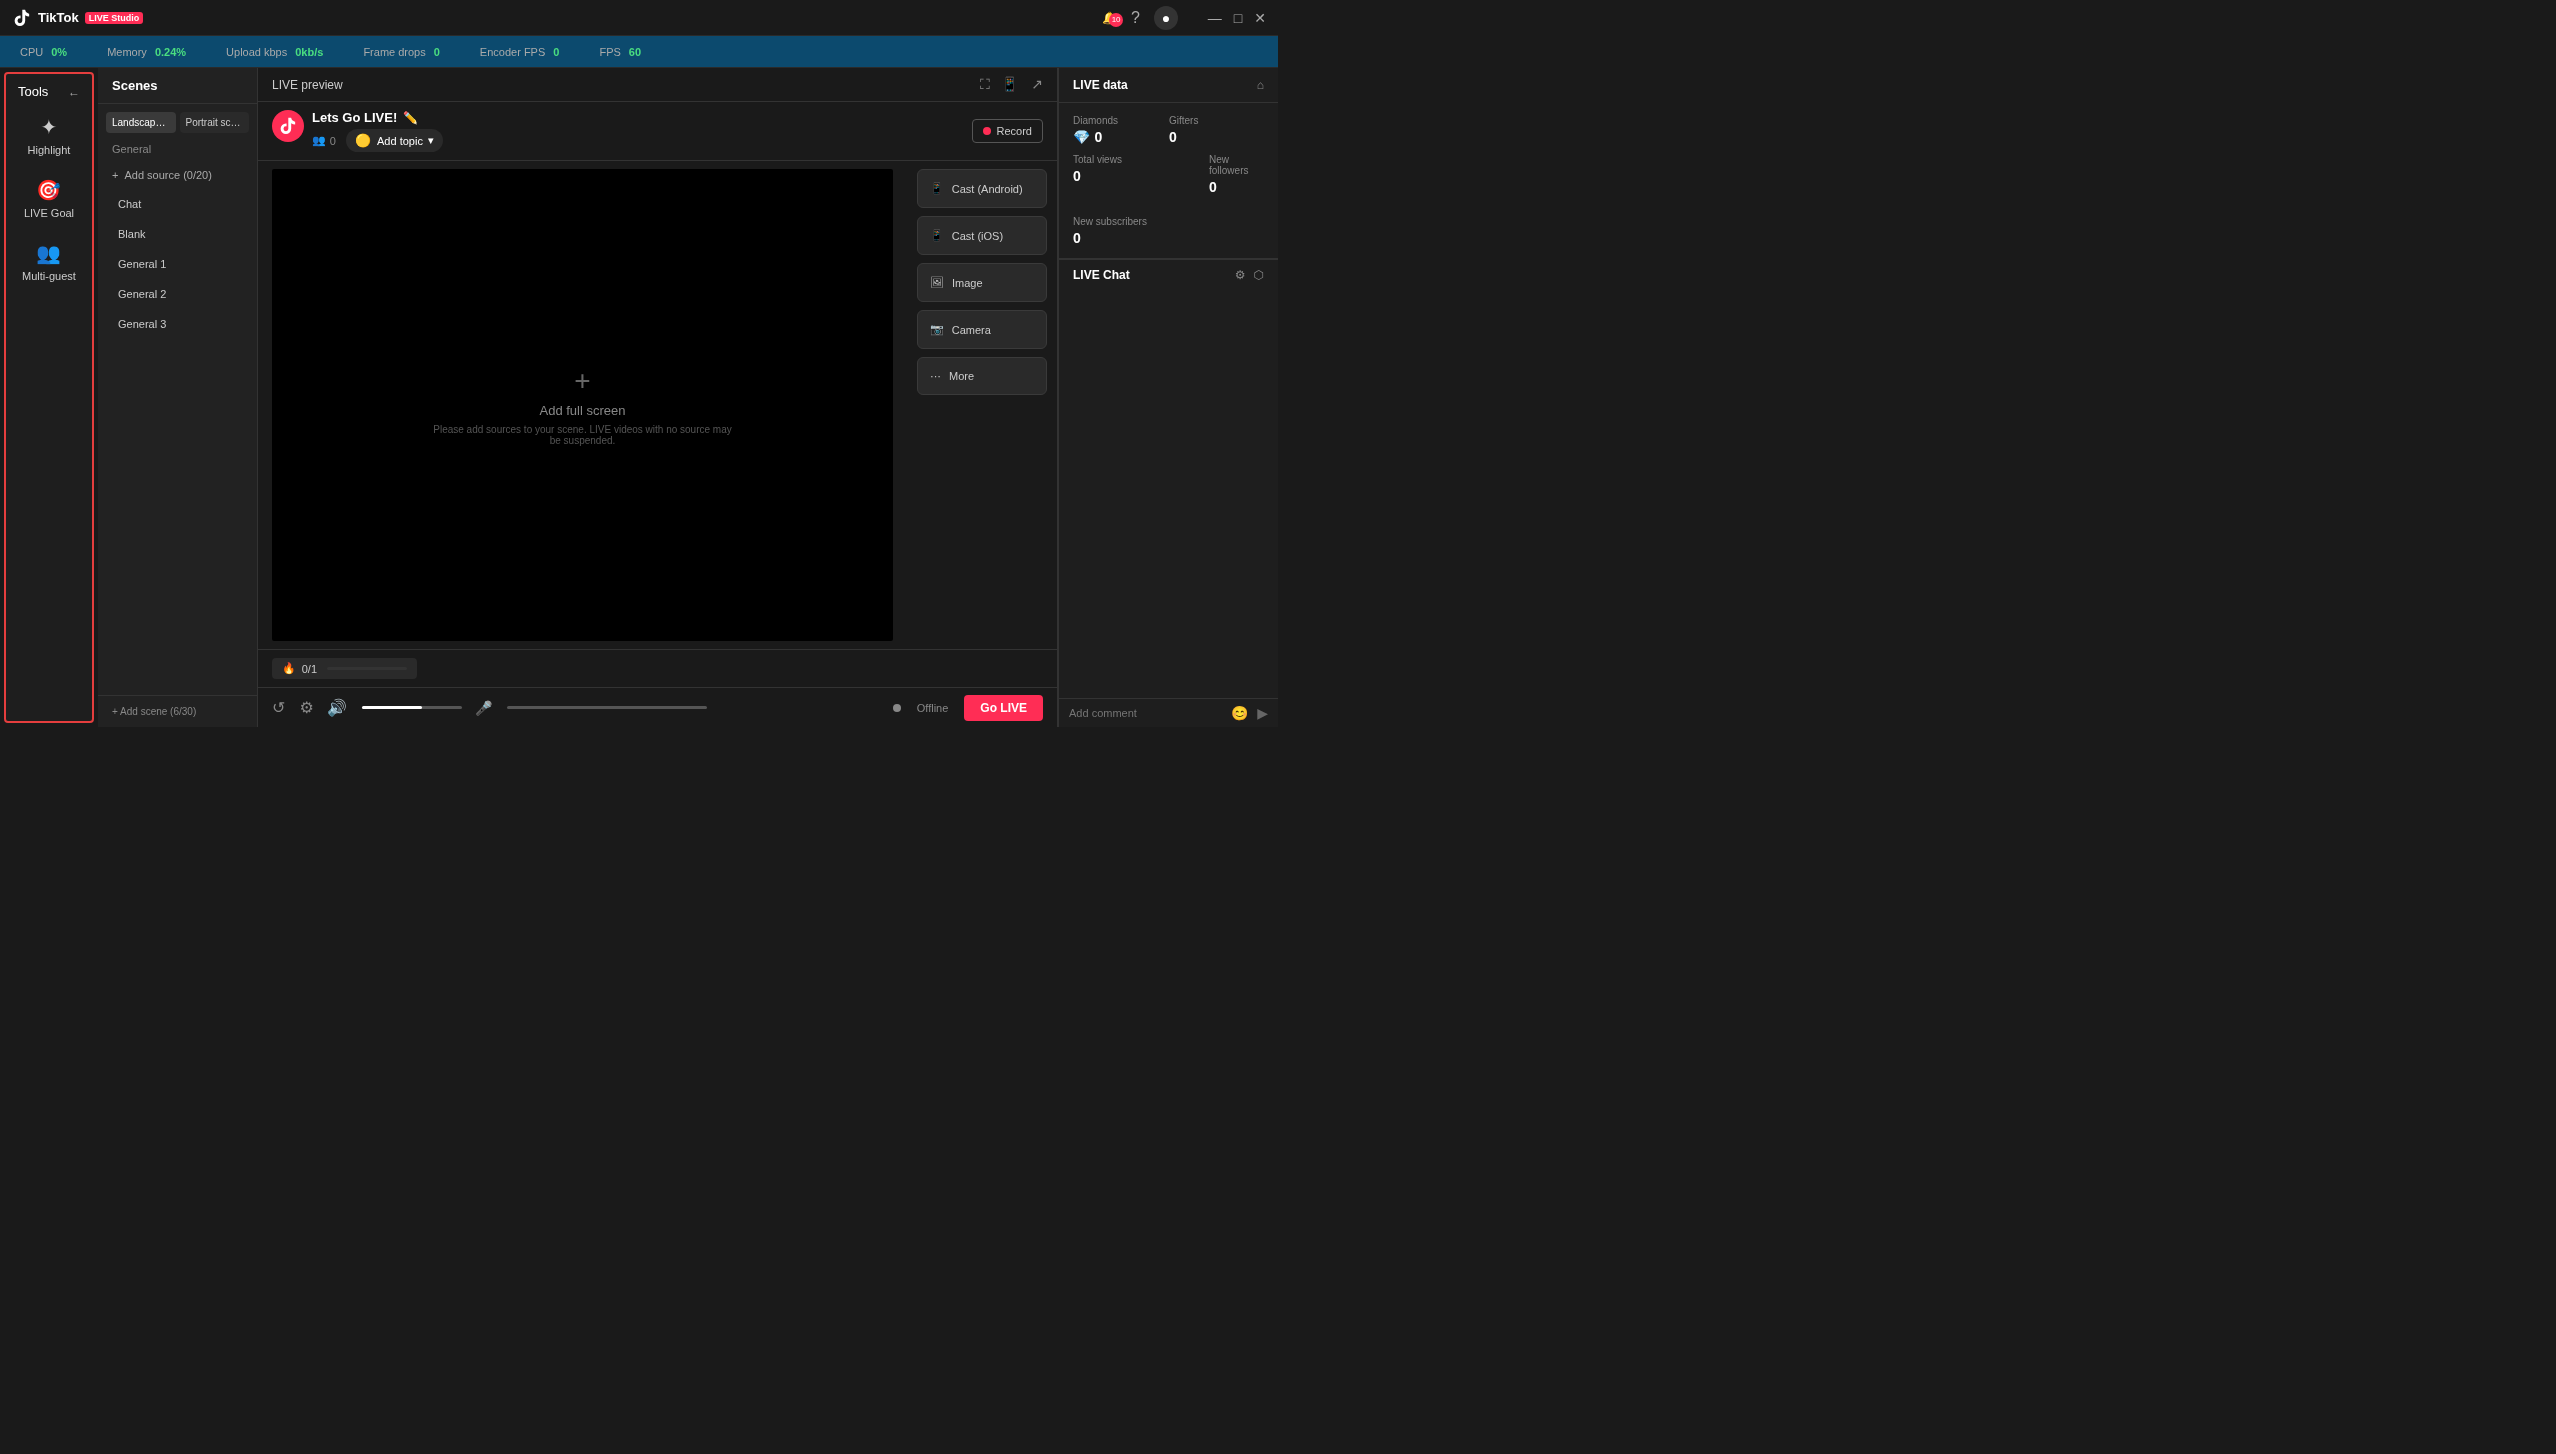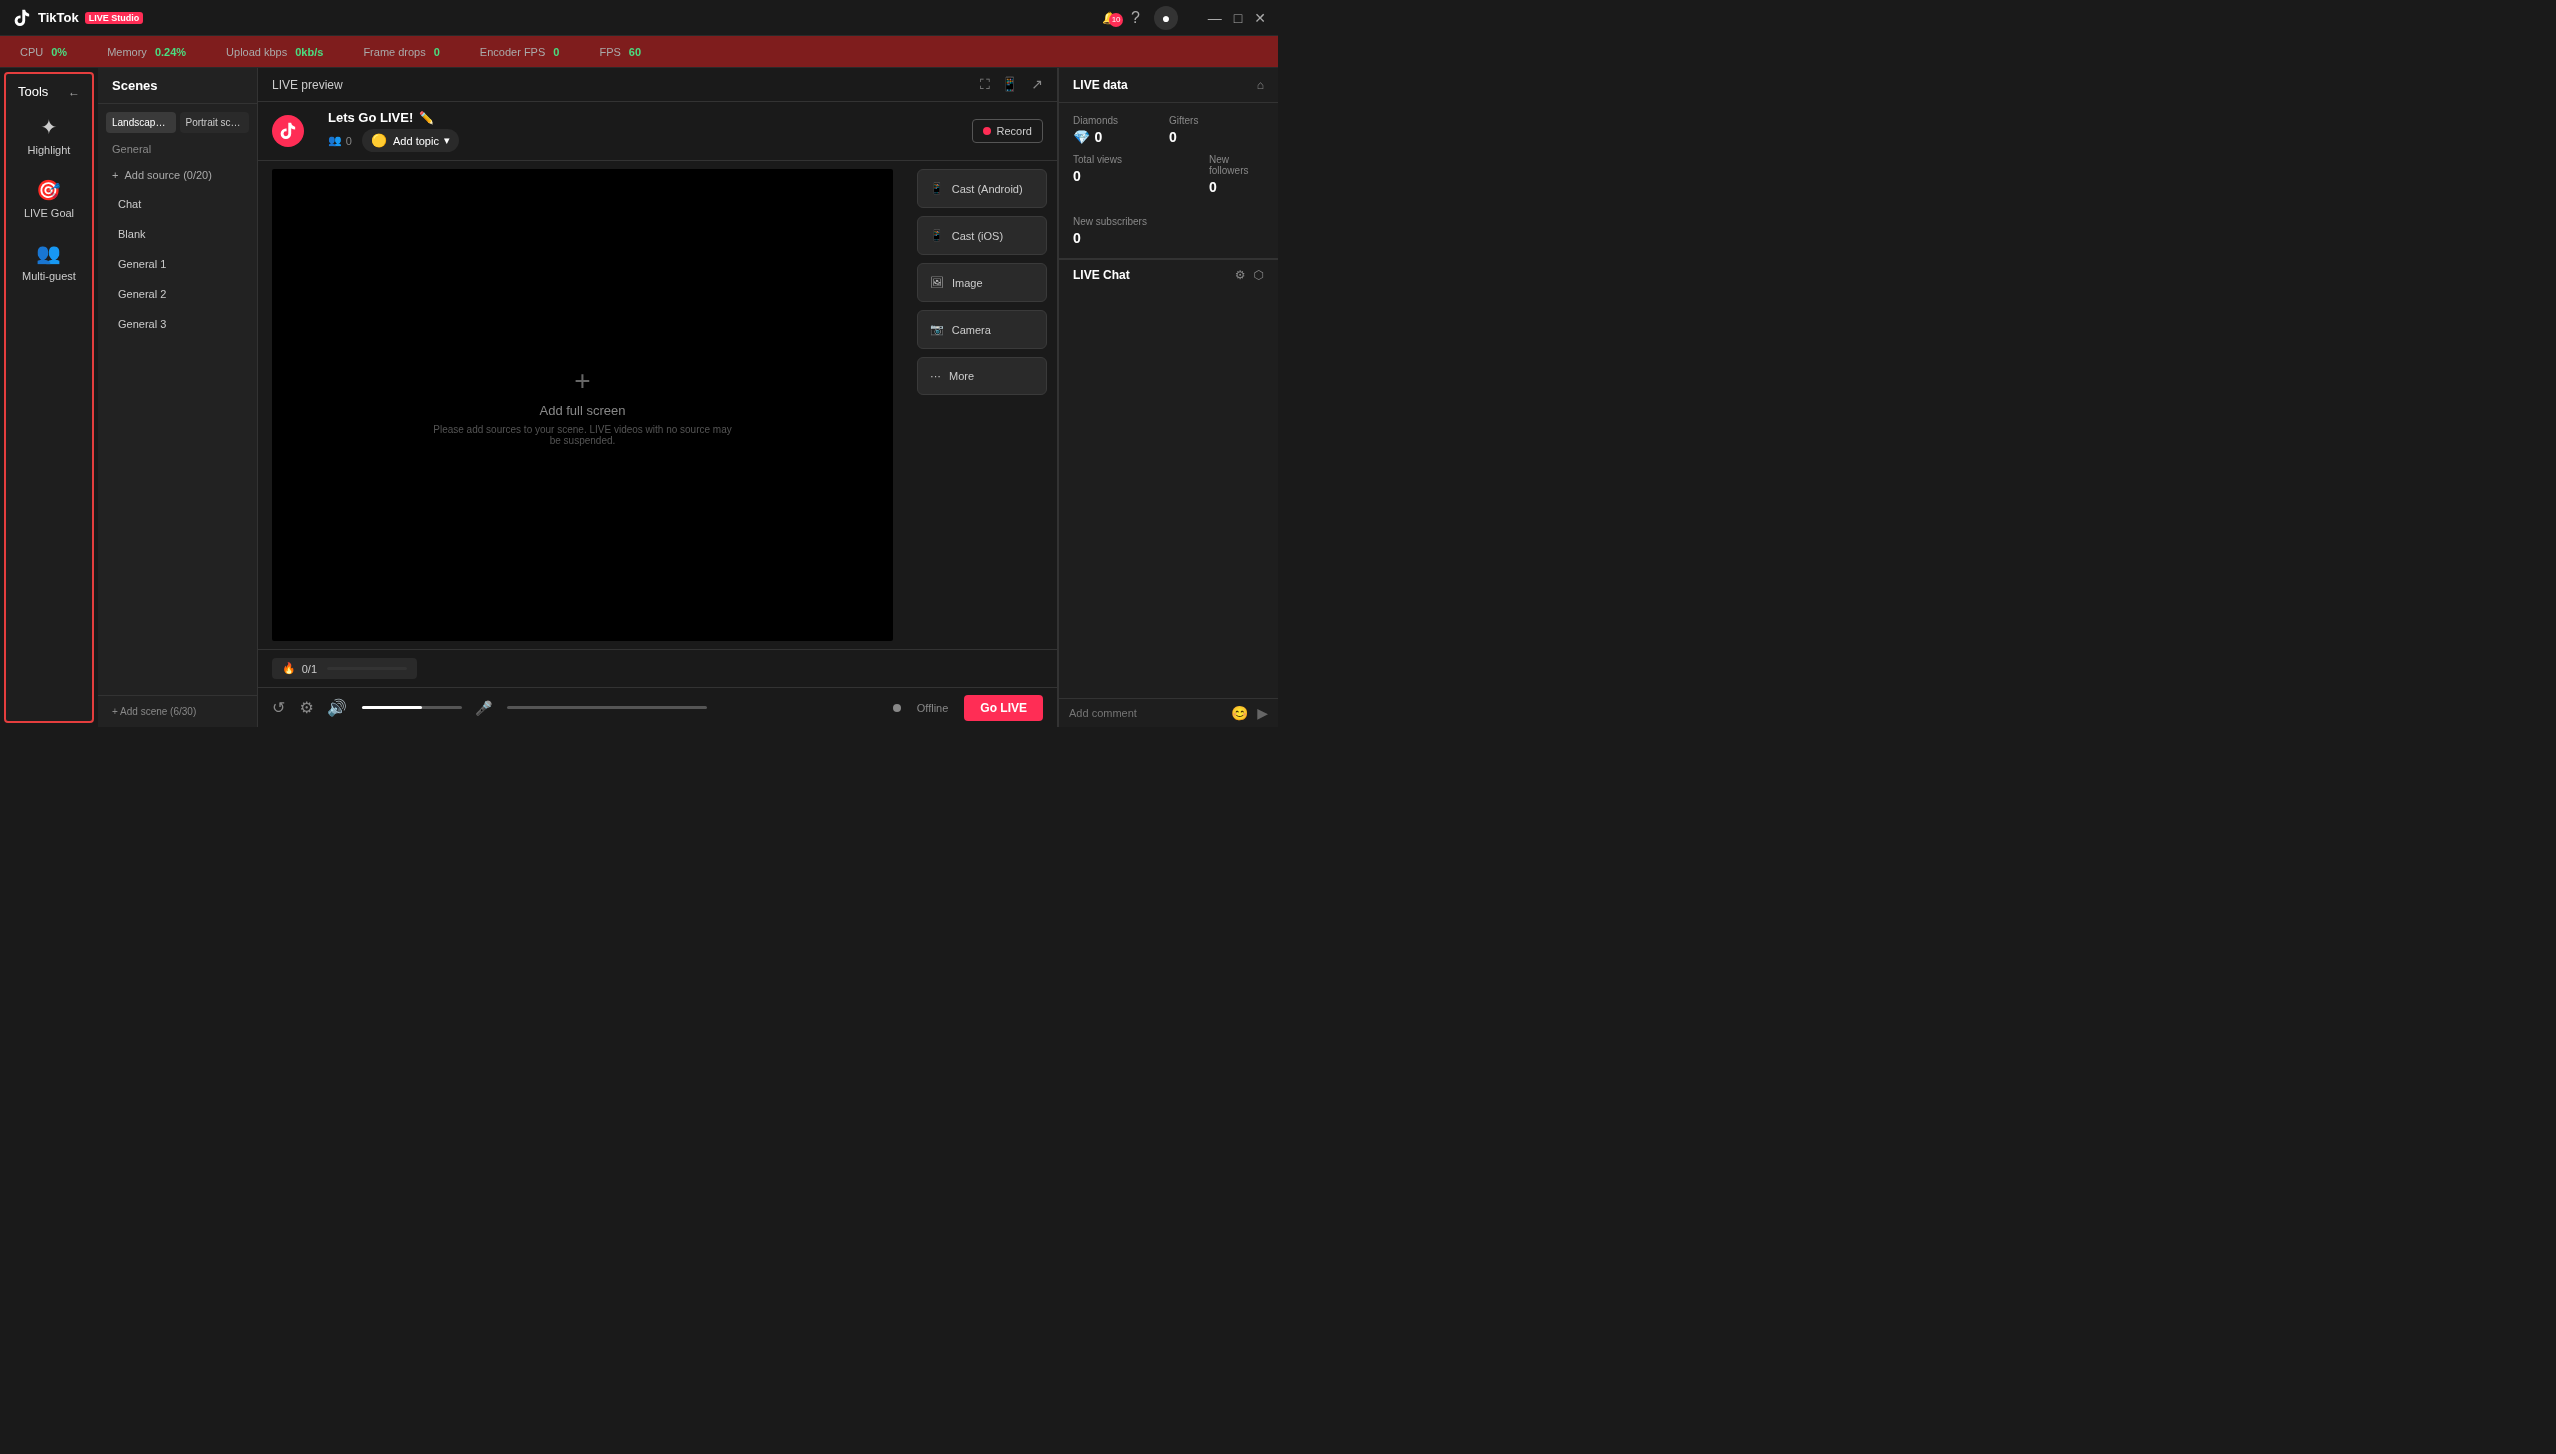--- a/index.html
+++ b/index.html
@@ -73,21 +73,21 @@
       font-size: 8px;
       display: flex;
       align-items: center;
       justify-content: center;
       margin-top: 7px;
     }
 
     
     #statsbar {
       height: 32px;
-      background: #7f1d1d;
+      background: #0c4a6e;
       display: flex;
       align-items: center;
       padding: 0 20px;
       gap: 40px;
       border-bottom: 1px solid #2a2a2a;
     }
     .stat-item {
       display: flex;
       align-items: center;
       gap: 8px;
@@ -247,22 +247,21 @@
 
     .stream-info {
       display: flex;
       align-items: center;
       justify-content: space-between;
       padding: 8px 14px;
       border-bottom: 1px solid #333;
     }
     .stream-info-left {
       display: flex;
-      align-items: center;
-      gap: 24px;
+      gap: 8px;
     }
     .stream-avatar {
       width: 32px;
       height: 32px;
       border-radius: 50%;
       background: #ff2d55;
       display: flex;
       align-items: center;
       justify-content: center;
       font-size: 16px;

